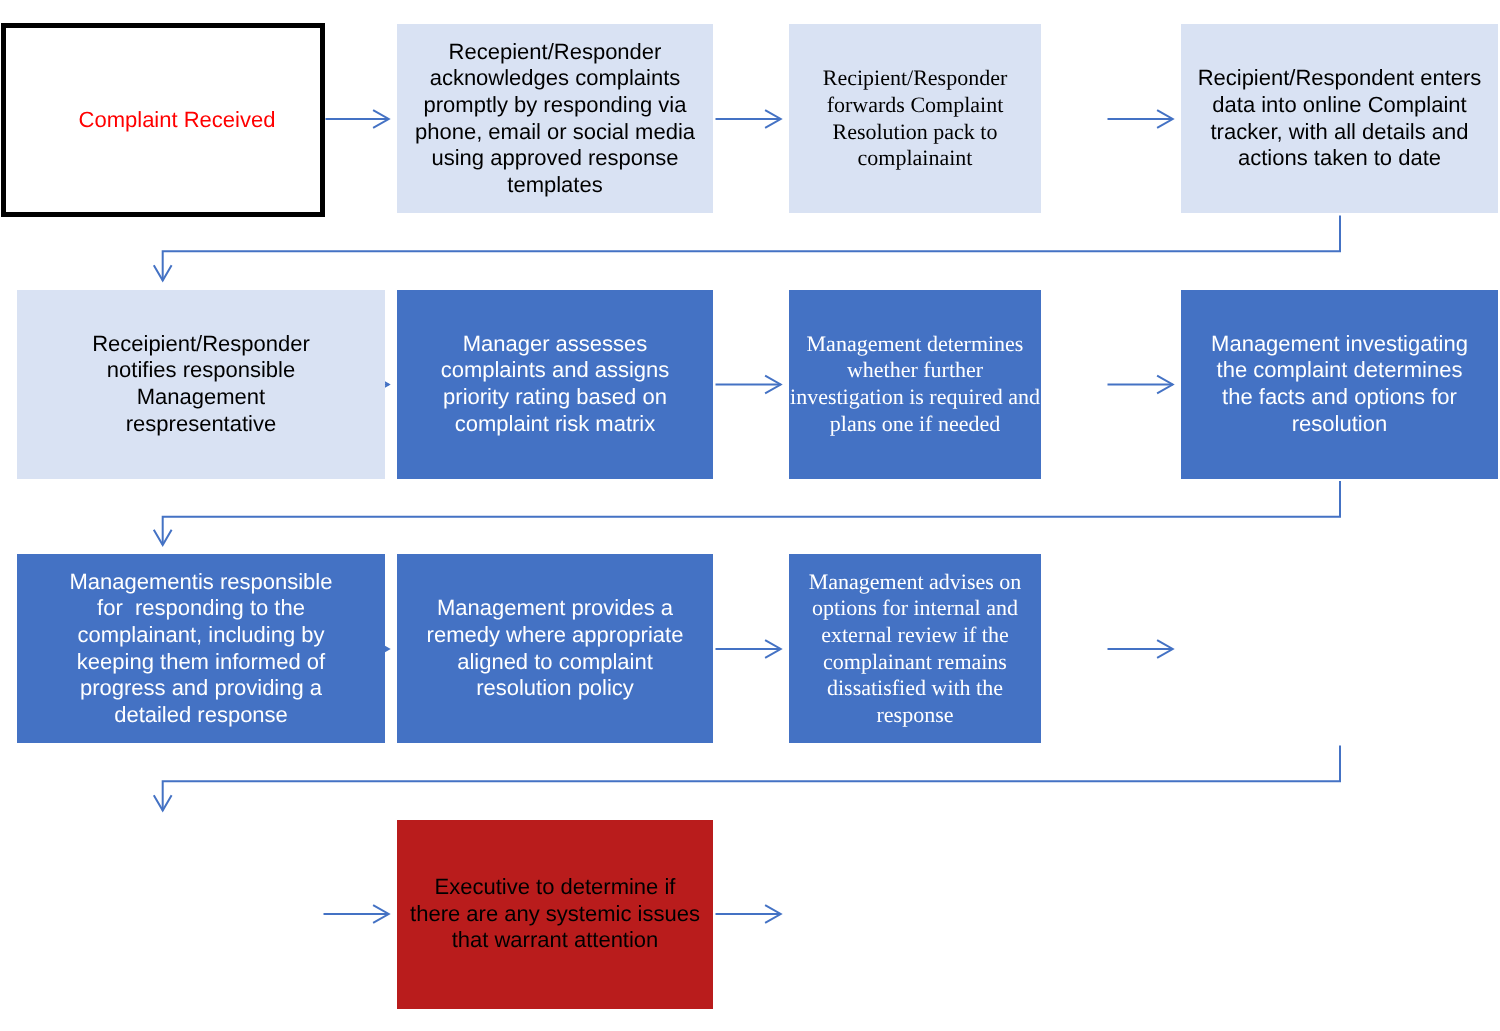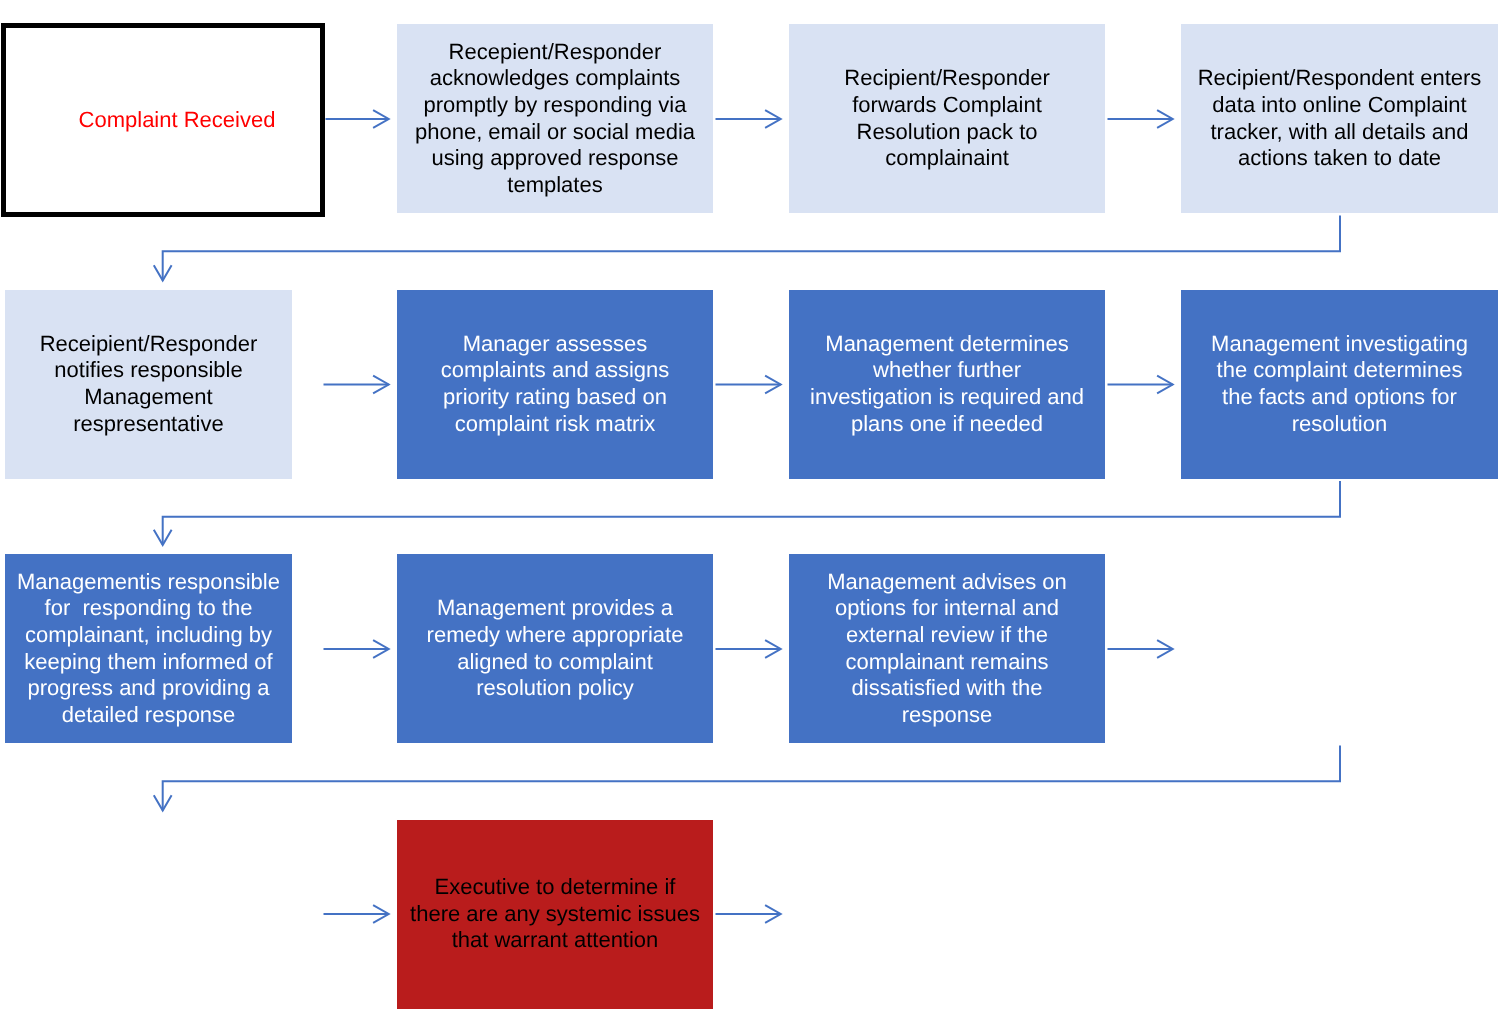--- a/index.html
+++ b/index.html
@@ -24,23 +24,23 @@
     white-space:pre;
   }
   .node .txt { display:block; width:100%; }
 
   .n-start { background:#ffffff; border:5px solid #000000; color:#ff0000; }
   .n-light { background:#d9e2f3; color:#000000; }
   .n-mid   { background:#b91c1c; color:#000000; }
   .n-dark  { background:#4472c4; color:#ffffff; }
 
   
-  .c1 { left:5px;    width:287px; }
+  .c1 { left:17px;    width:368px; }
   .c2 { left:397px;  width:316px; }
-  .c3 { left:789px;  width:316px; }
+  .c3 { left:789px;  width:252px;font-family:Liberation Serif, serif; }
   .c4 { left:1181px; width:317px; }
   .r1 { top:24px;    height:189px; }
   .r2 { top:289.5px; height:189px; }
   .r3 { top:554px;   height:189px; }
   .r4 { top:819.5px; height:189px; }
 
   
   .n-start.c1.r1 { left:1px; top:22.8px; width:324px; height:194px;padding-left:28px; }
 
   svg#connectors {

